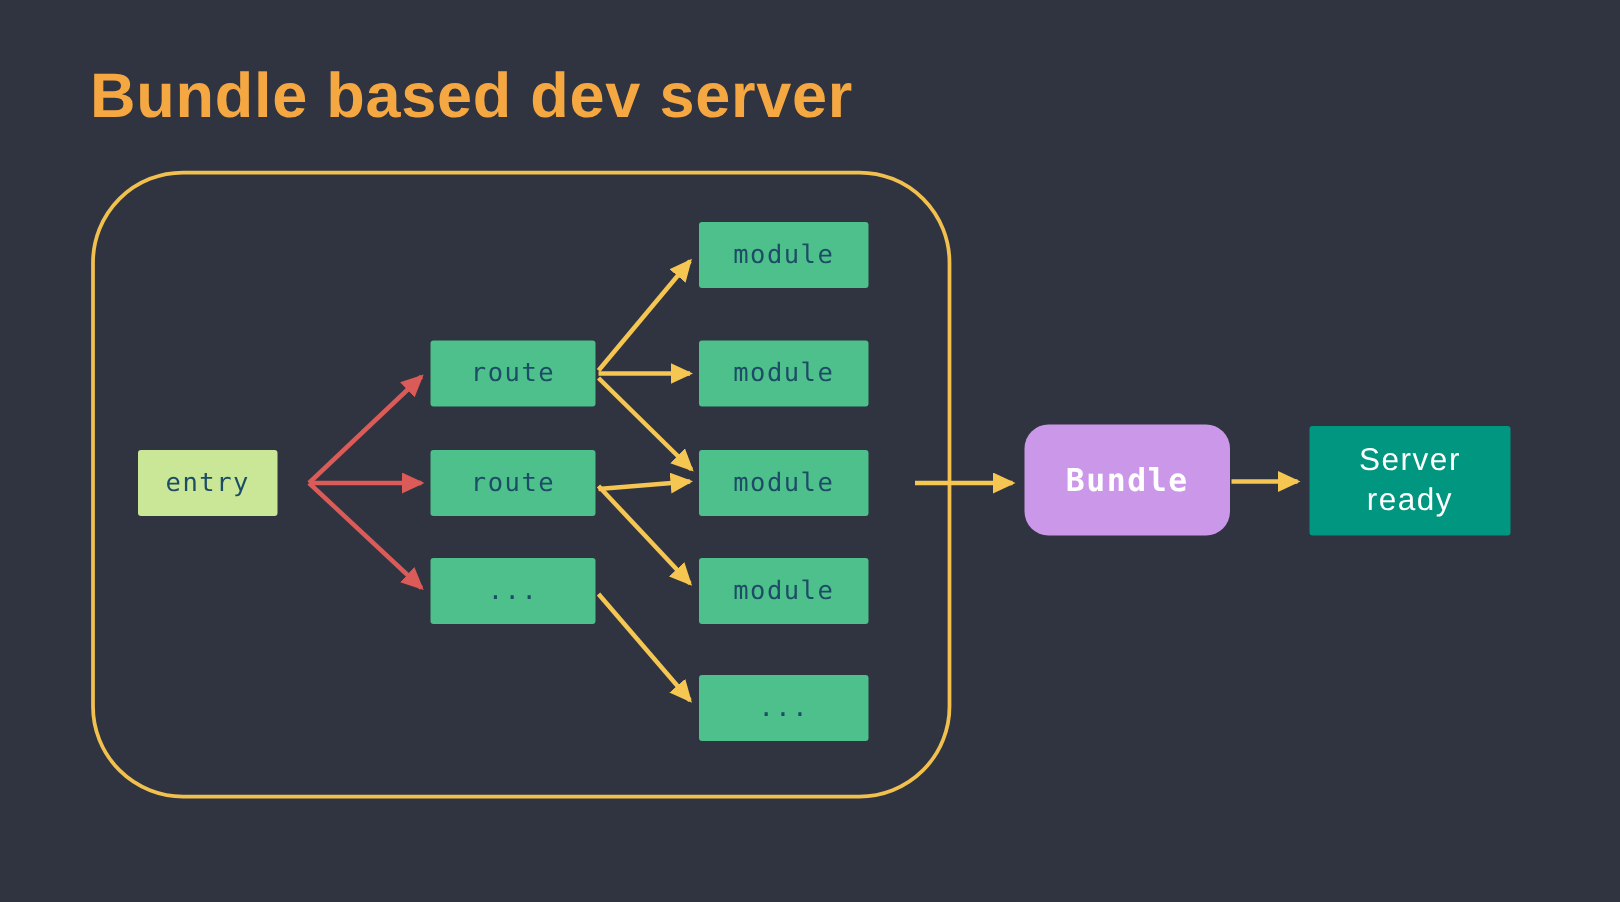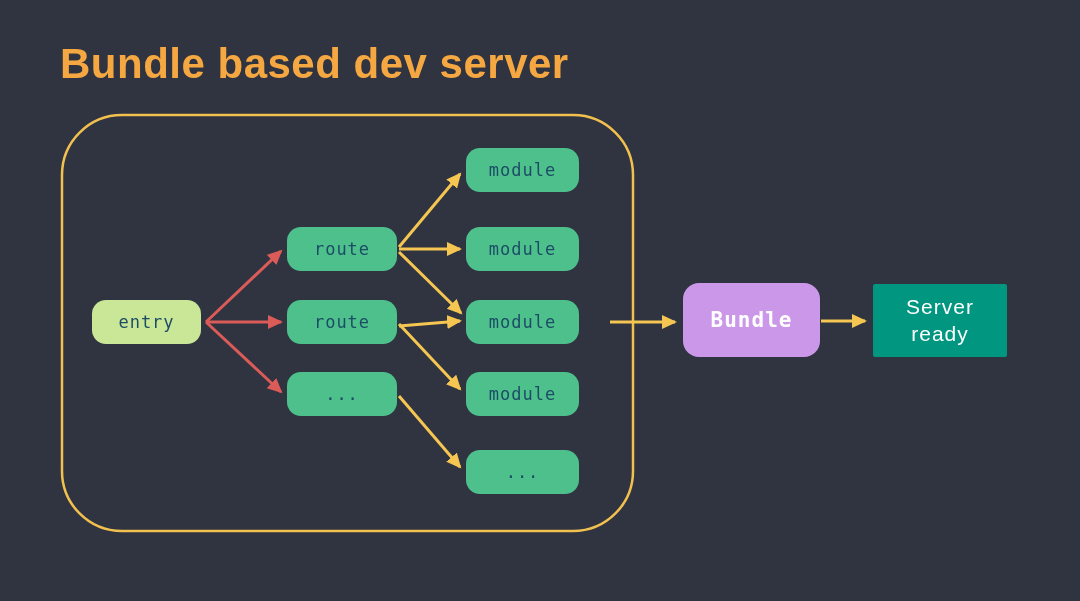--- a/index.html
+++ b/index.html
@@ -40,21 +40,21 @@
     justify-content: center;
     box-sizing: border-box;
     white-space: pre-line;
   }
   .node.entry {
     border-radius: 8px;
     font-family: "DejaVu Sans Mono", monospace;
     font-size: 17px;
   }
   .node.node {
-    border-radius: 14px;
+    border-radius: 2px;
     font-family: "DejaVu Sans Mono", monospace;
     font-size: 17px;
     letter-spacing: 1px;
   }
   .node.bundle {
     border-radius: 16px;
     font-family: "DejaVu Sans Mono", monospace;
     font-size: 21px;
     font-weight: bold;
   }
@@ -90,21 +90,21 @@
       <line x1="399" y1="249" x2="460" y2="249" stroke="#f5c651" stroke-width="3" marker-end="url(#arrow-yellow)"></line>
       <line x1="399" y1="252" x2="461" y2="313" stroke="#f5c651" stroke-width="3" marker-end="url(#arrow-yellow)"></line>
       <line x1="399" y1="326" x2="460" y2="321" stroke="#f5c651" stroke-width="3" marker-end="url(#arrow-yellow)"></line>
       <line x1="399" y1="324" x2="460" y2="389" stroke="#f5c651" stroke-width="3" marker-end="url(#arrow-yellow)"></line>
       <line x1="399" y1="396" x2="460" y2="467" stroke="#f5c651" stroke-width="3" marker-end="url(#arrow-yellow)"></line>
       <line x1="610" y1="322" x2="675" y2="322" stroke="#f5c651" stroke-width="3" marker-end="url(#arrow-yellow)"></line>
       <line x1="821" y1="321" x2="865" y2="321" stroke="#f5c651" stroke-width="3" marker-end="url(#arrow-yellow)"></line>
     </svg>
 
   <div id="nodes-layer">
-      <div class="node entry" style="left: 92px; top: 300px; width: 109px; height: 44px; background: rgb(201, 231, 150); color: rgb(29, 77, 102);">entry</div>
+      <div class="node entry" style="left: 92px; top: 300px; width: 93px; height: 44px; background: rgb(201, 231, 150); color: rgb(29, 77, 102);">entry</div>
       <div class="node node" style="left: 287px; top: 227px; width: 110px; height: 44px; background: rgb(77, 192, 140); color: rgb(29, 77, 102);">route</div>
       <div class="node node" style="left: 287px; top: 300px; width: 110px; height: 44px; background: rgb(77, 192, 140); color: rgb(29, 77, 102);">route</div>
       <div class="node node" style="left: 287px; top: 372px; width: 110px; height: 44px; background: rgb(77, 192, 140); color: rgb(29, 77, 102);">...</div>
       <div class="node node" style="left: 466px; top: 148px; width: 113px; height: 44px; background: rgb(77, 192, 140); color: rgb(29, 77, 102);">module</div>
       <div class="node node" style="left: 466px; top: 227px; width: 113px; height: 44px; background: rgb(77, 192, 140); color: rgb(29, 77, 102);">module</div>
       <div class="node node" style="left: 466px; top: 300px; width: 113px; height: 44px; background: rgb(77, 192, 140); color: rgb(29, 77, 102);">module</div>
       <div class="node node" style="left: 466px; top: 372px; width: 113px; height: 44px; background: rgb(77, 192, 140); color: rgb(29, 77, 102);">module</div>
       <div class="node node" style="left: 466px; top: 450px; width: 113px; height: 44px; background: rgb(77, 192, 140); color: rgb(29, 77, 102);">...</div>
       <div class="node bundle" style="left: 683px; top: 283px; width: 137px; height: 74px; background: rgb(203, 151, 232); color: rgb(255, 255, 255);">Bundle</div>
       <div class="node server" style="left: 873px; top: 284px; width: 134px; height: 73px; background: rgb(0, 150, 127); color: rgb(255, 255, 255);">Server

